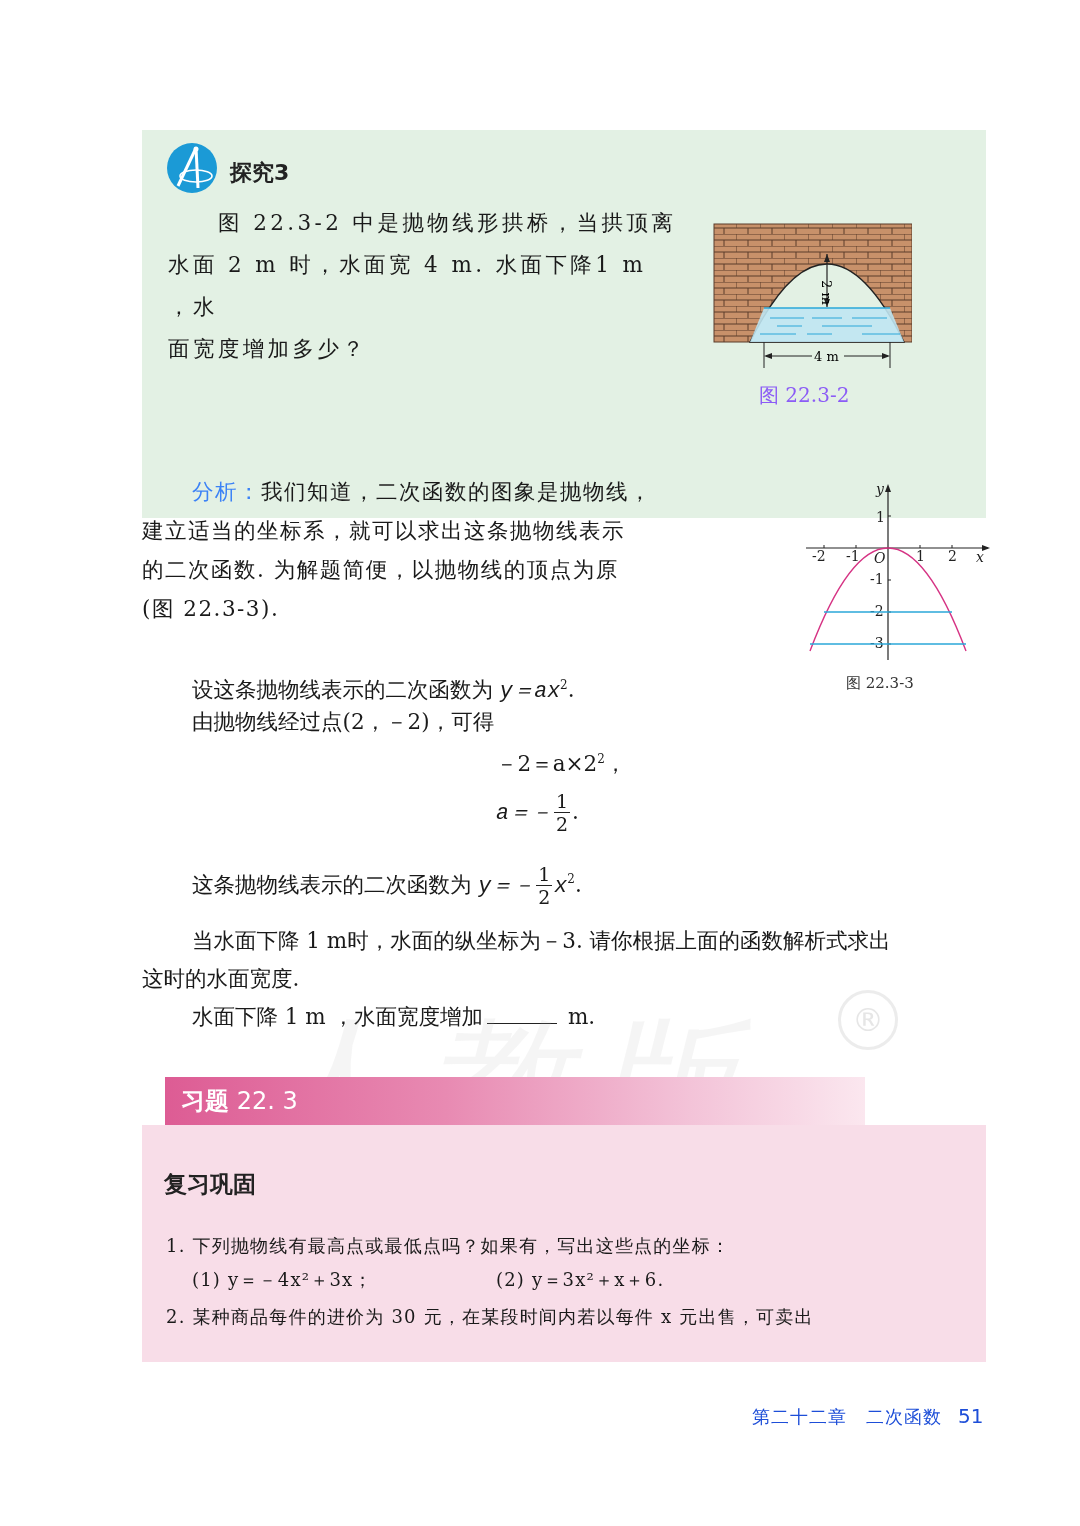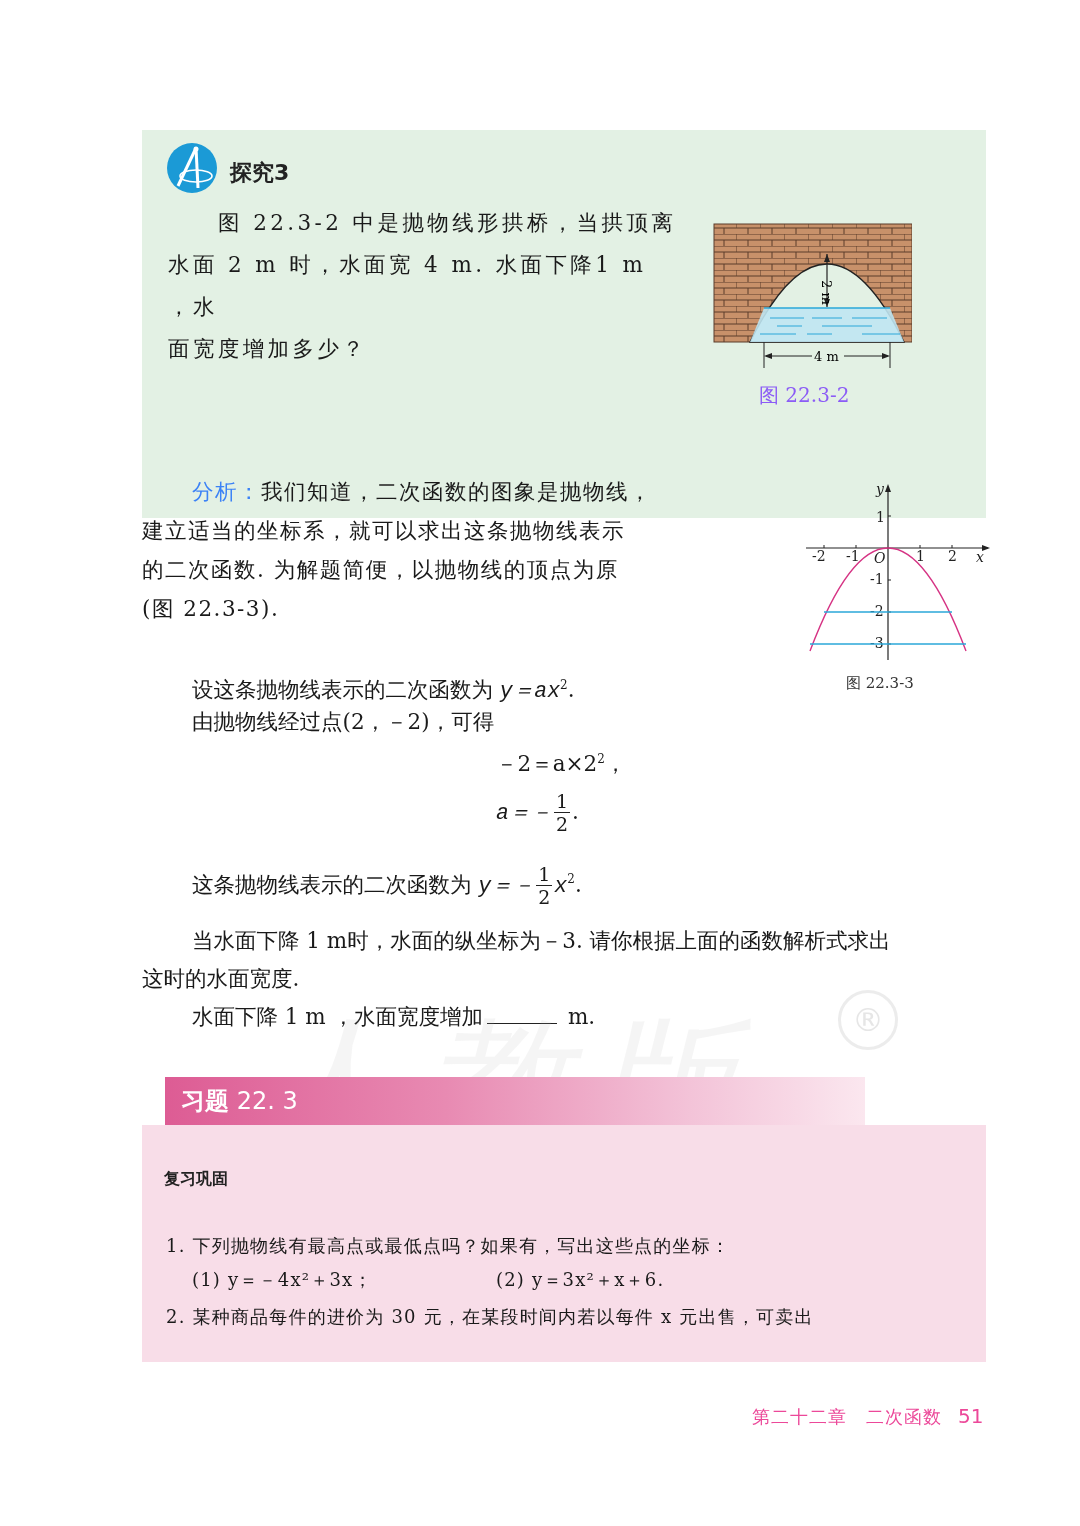--- a/index.html
+++ b/index.html
@@ -44,27 +44,27 @@
 
     
     #ex-header {
       left: 153px; top: 1077px; width: 700px; height: 48px;
       background: linear-gradient(90deg, #dd5c94 0%, #e88ab2 40%, #f3c3d8 75%, #fbe7ef 100%);
       margin-left: 12px;
     }
     #ex-title { left: 16px; top: 8px; color: #fff; font-family: "DejaVu Sans", sans-serif; font-size: 24px; }
     #ex-title b { font-weight: bold; }
     #ex-body { left: 142px; top: 1125px; width: 844px; height: 237px; background: #f8dde8; }
-    #ex-sub { left: 22px; top: 44px; font-family: "DejaVu Sans", sans-serif; font-weight: bold; font-size: 16px; color: #222; }
+    #ex-sub { left: 22px; top: 44px; font-family: "DejaVu Sans", sans-serif; font-weight: bold; font-size: 23px; color: #222; }
     .exline { position: absolute; font-size: 18px; white-space: nowrap; letter-spacing: 1.2px; margin-top: 14px; }
 
     #watermark { left: 250px; top: 988px; font-size: 150px; color: rgba(180,180,180,0.13); font-family: Liberation Serif, serif; font-style: italic; letter-spacing: 20px; }
     #reg-mark { left: 838px; top: 990px; width: 54px; height: 54px; border: 3px solid rgba(200,200,200,0.35); border-radius: 50%; color: rgba(200,200,200,0.45); font-family: "DejaVu Sans", sans-serif; font-size: 32px; text-align: center; line-height: 54px; }
 
-    #footer { left: 752px; top: 1404px; font-size: 18px; color: #ec4899; white-space: nowrap; }
+    #footer { left: 752px; top: 1404px; font-size: 18px; color: #1d4ed8; white-space: nowrap; }
     #footer .chap { letter-spacing: 1px; }
     #footer .page { font-family: "DejaVu Sans", sans-serif; font-size: 20px; margin-left: 16px; }
   </style>
 </head>
 <body>
 
 <div id="explore-box" class="abs">
   <svg id="explore-icon" class="abs" viewBox="0 0 52 52">
     <circle cx="26" cy="26" r="25" fill="#1b9ad6"></circle>
     <ellipse cx="30" cy="34" rx="16" ry="6" fill="none" stroke="#fff" stroke-width="1.6"></ellipse>

